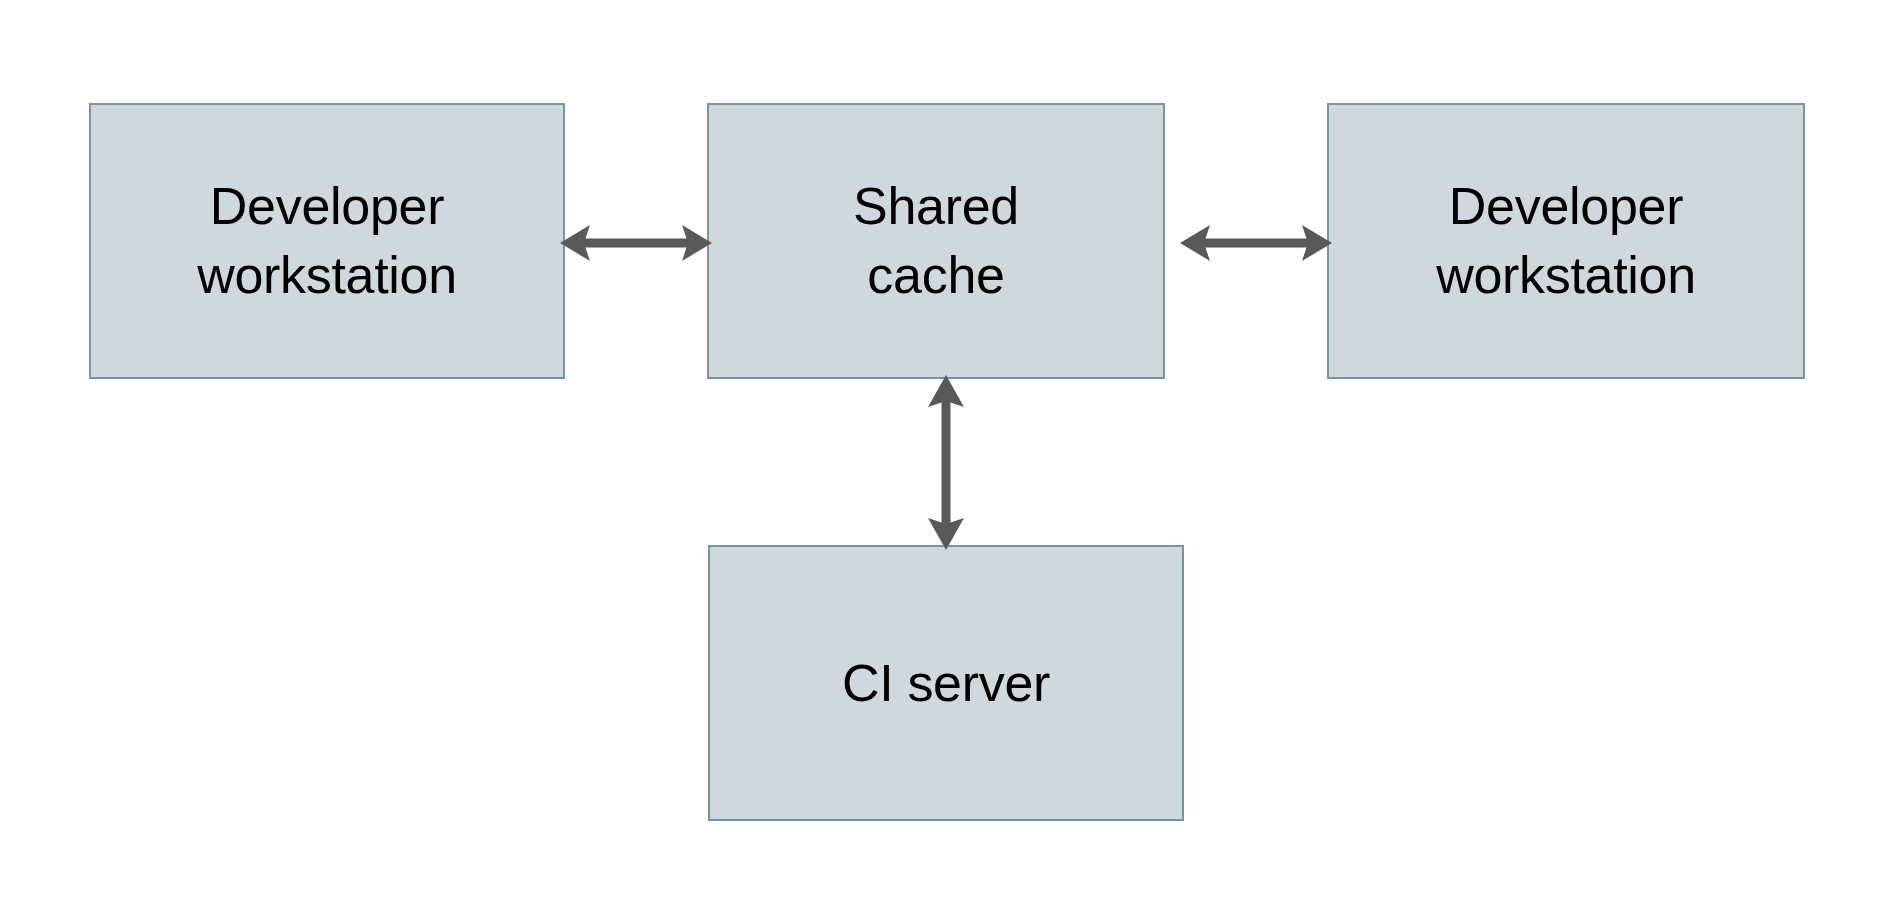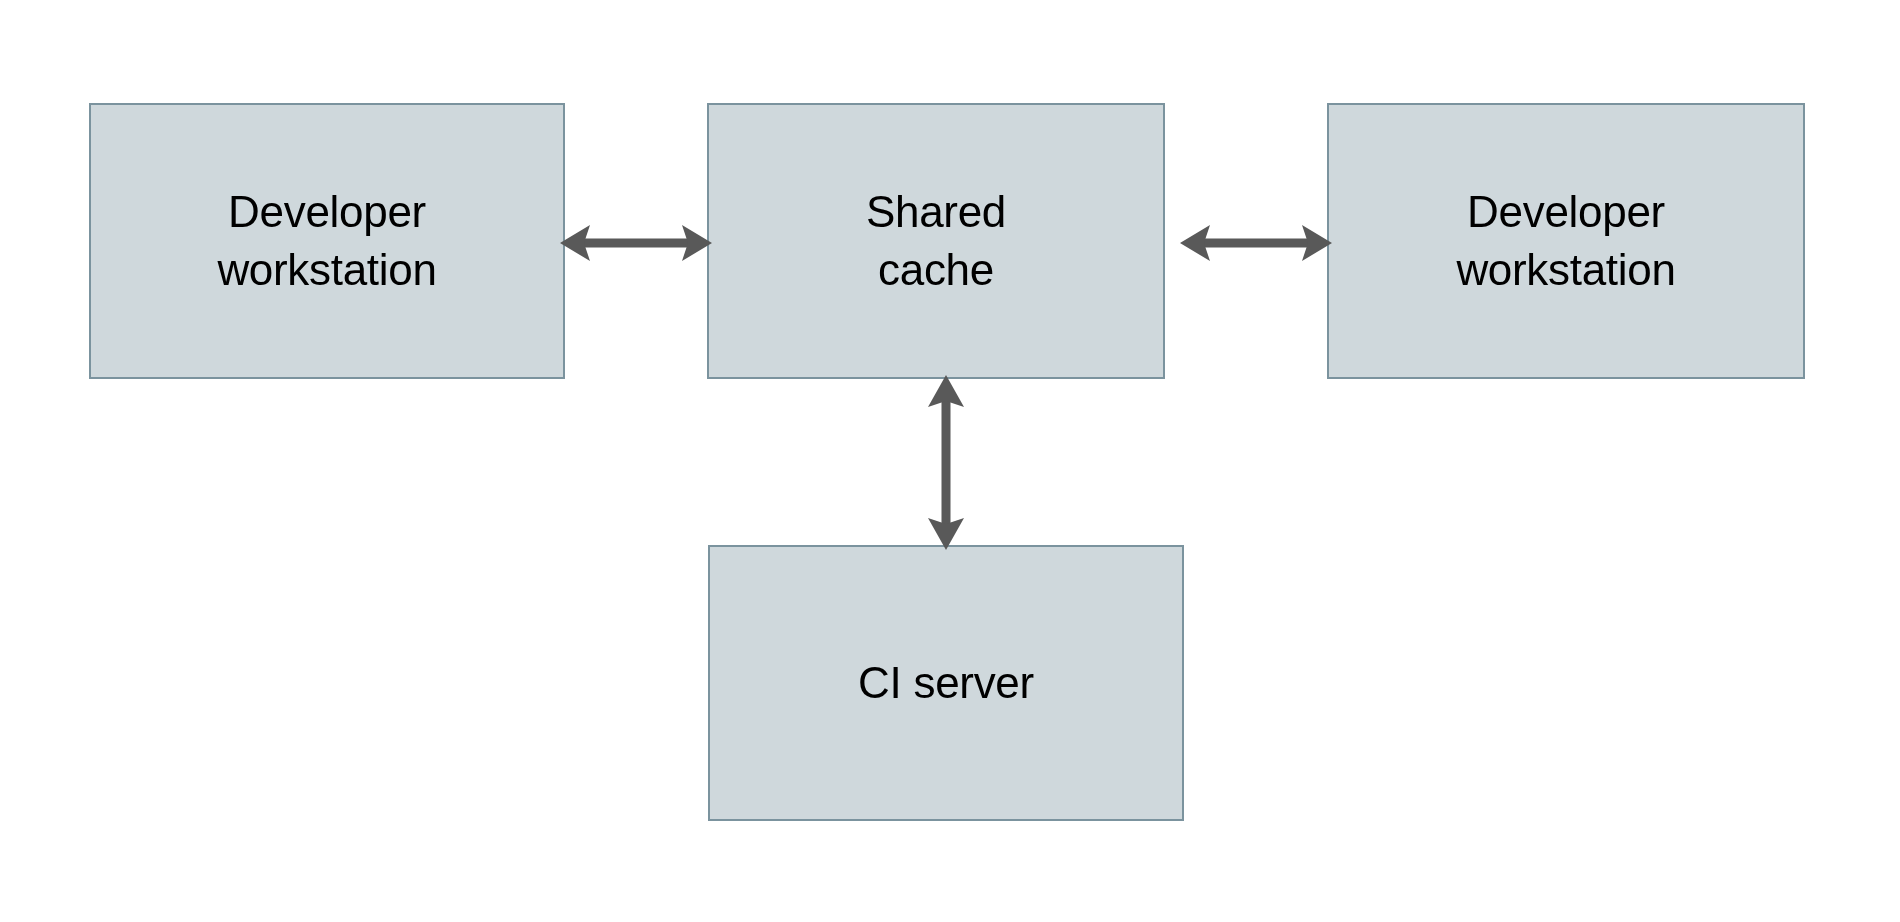--- a/index.html
+++ b/index.html
@@ -20,21 +20,21 @@
     box-sizing: border-box;
     background: #cfd8dc;
     border: 2px solid #7b939e;
     display: flex;
     align-items: center;
     justify-content: center;
     text-align: center;
   }
   .node-label {
     color: #000000;
-    font-size: 44px;
+    font-size: 52px;
     font-weight: 400;
     line-height: 1.32;
     letter-spacing: -0.3px;
     white-space: pre-line;
   }
   
   #node-dev-left   { left: 89px;   top: 103px; width: 476px; height: 276px; }
   #node-shared     { left: 707px;  top: 103px; width: 458px; height: 276px; }
   #node-dev-right  { left: 1327px; top: 103px; width: 478px; height: 276px; }
   #node-ci         { left: 708px;  top: 545px; width: 476px; height: 276px; }

